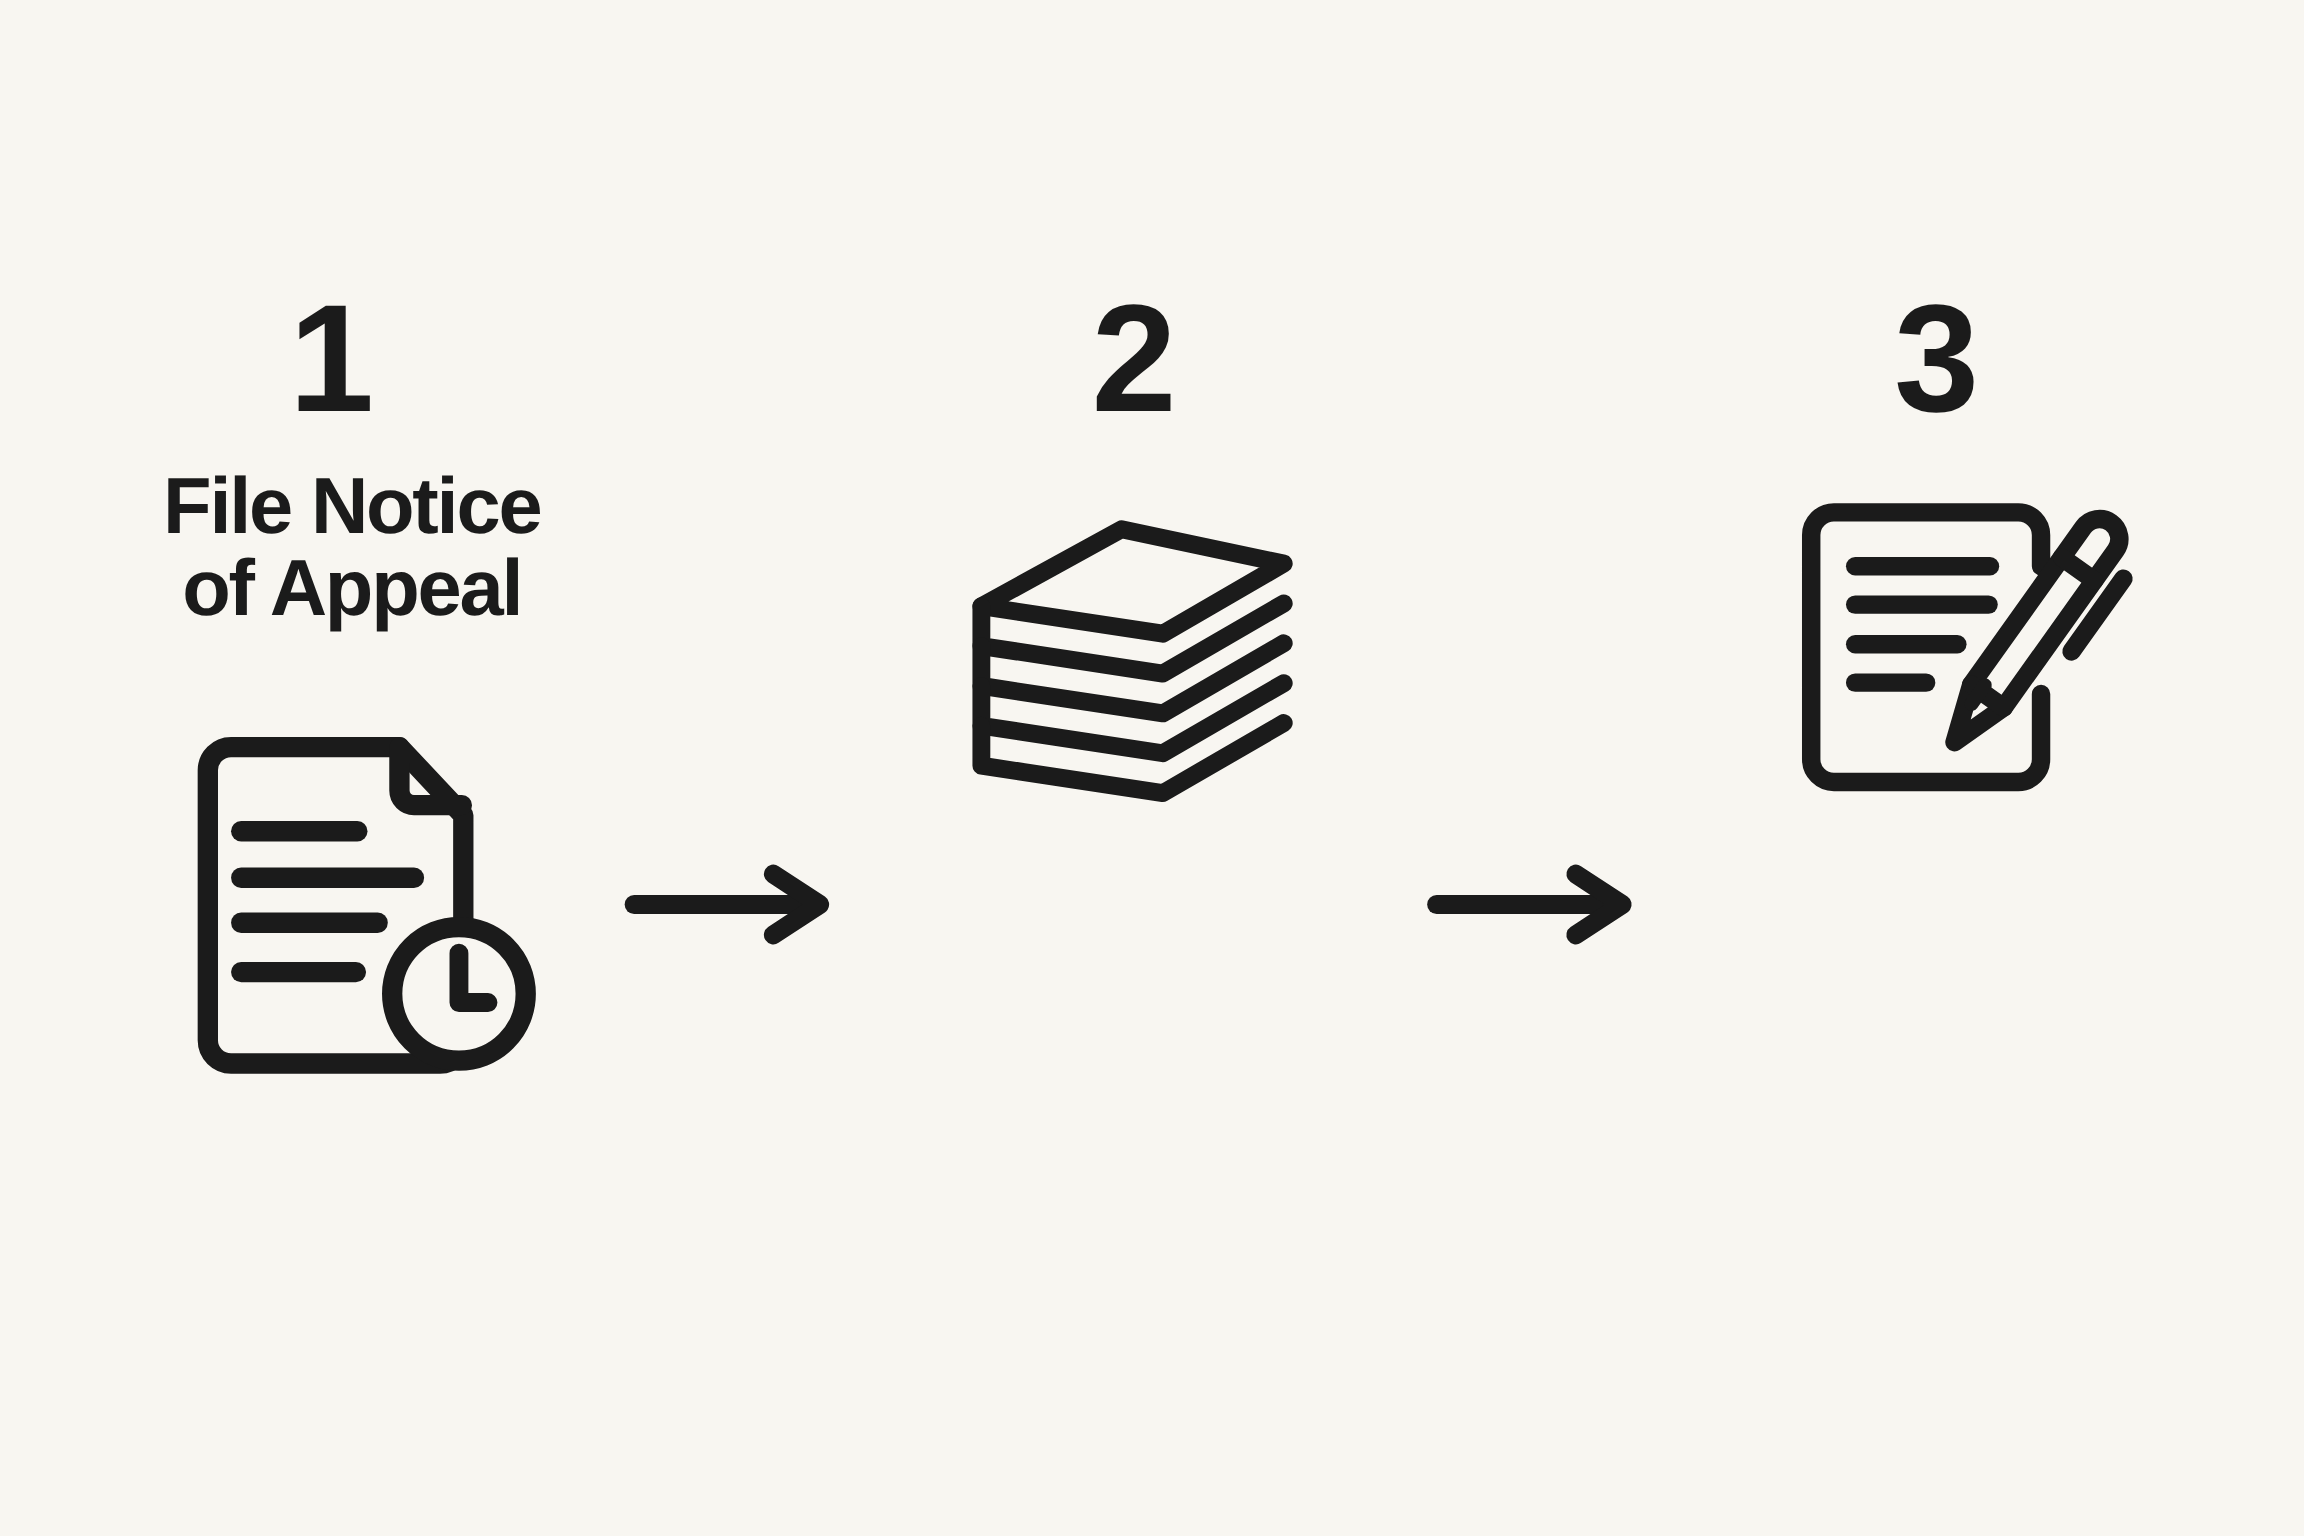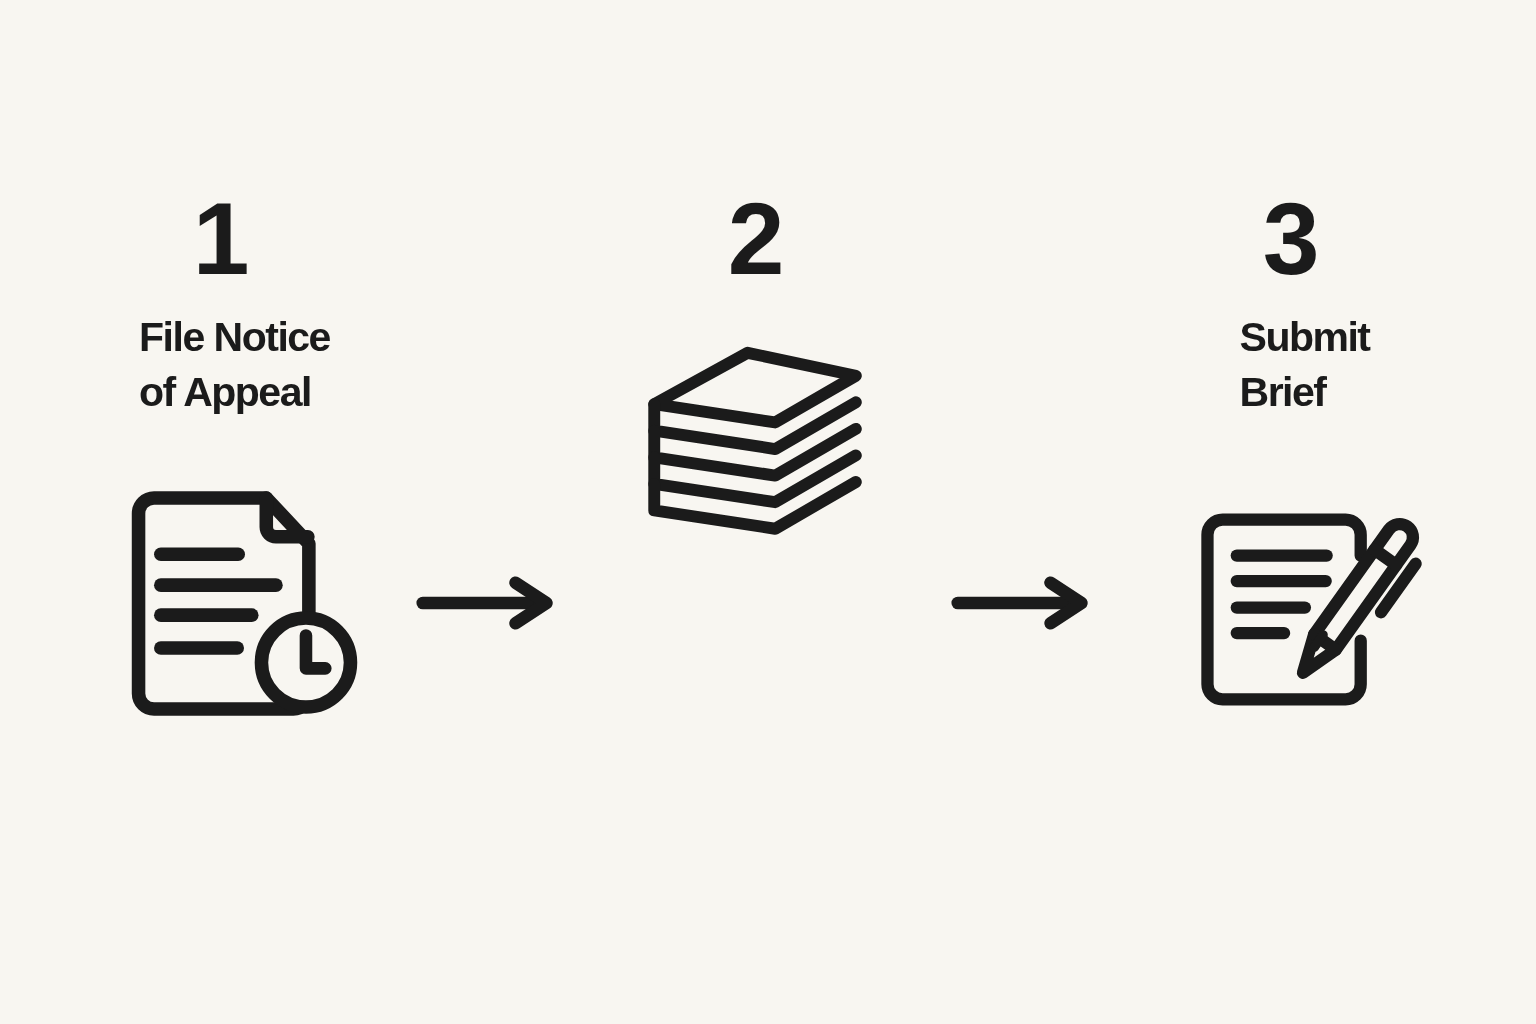--- a/index.html
+++ b/index.html
@@ -34,24 +34,25 @@
   .step-number {
     font-size: 102px;
     font-weight: 700;
     line-height: 1;
     letter-spacing: -2px;
     text-align: center;
   }
   .step-label {
     margin-top: 20px;
     height: 158px;
-    font-size: 41px;
+    font-size: 53px;
     font-weight: 700;
     line-height: 55px;
     letter-spacing: -1.5px;
+    text-align: center;
     white-space: pre-line;
     margin-left: 29px;
   }
   .icon-box {
     flex: 0 0 auto;
     line-height: 0;
   }
   .step-1 .icon-box { margin-top: 20px; transform: translateX(25px); }
   .step-2 .icon-box { margin-top: 50px; }
   .step-3 .icon-box { margin-top: 27px; transform: translateX(13px); }
@@ -121,22 +122,20 @@
 
   <div class="arrow">
     <svg width="145" height="60" viewBox="0 0 150 60">
       <path class="stroke" stroke-width="13" d="M8,30 H130"></path>
       <path class="stroke" stroke-width="13" d="M104,9 L136,30 L104,51"></path>
     </svg>
   </div>
 
   <section class="step step-3">
     <div class="step-number">3</div>
-    <div class="step-label">Submit
-Brief</div>
     <div class="icon-box">
       <svg width="248" height="227" viewBox="0 0 262 240">
 
         <path class="stroke" stroke-width="13" d="M192,64 v-22 a16,16 0 0 0 -16,-16 H46 a16,16 0 0 0 -16,16 v158 a16,16 0 0 0 16,16 h130 a16,16 0 0 0 16,-16 v-46"></path>
 
         <path class="stroke" stroke-width="13" d="M61,64 H156"></path>
         <path class="stroke" stroke-width="13" d="M61,91 H155"></path>
         <path class="stroke" stroke-width="13" d="M61,119 H133"></path>
         <path class="stroke" stroke-width="13" d="M61,146 H111"></path>
 

